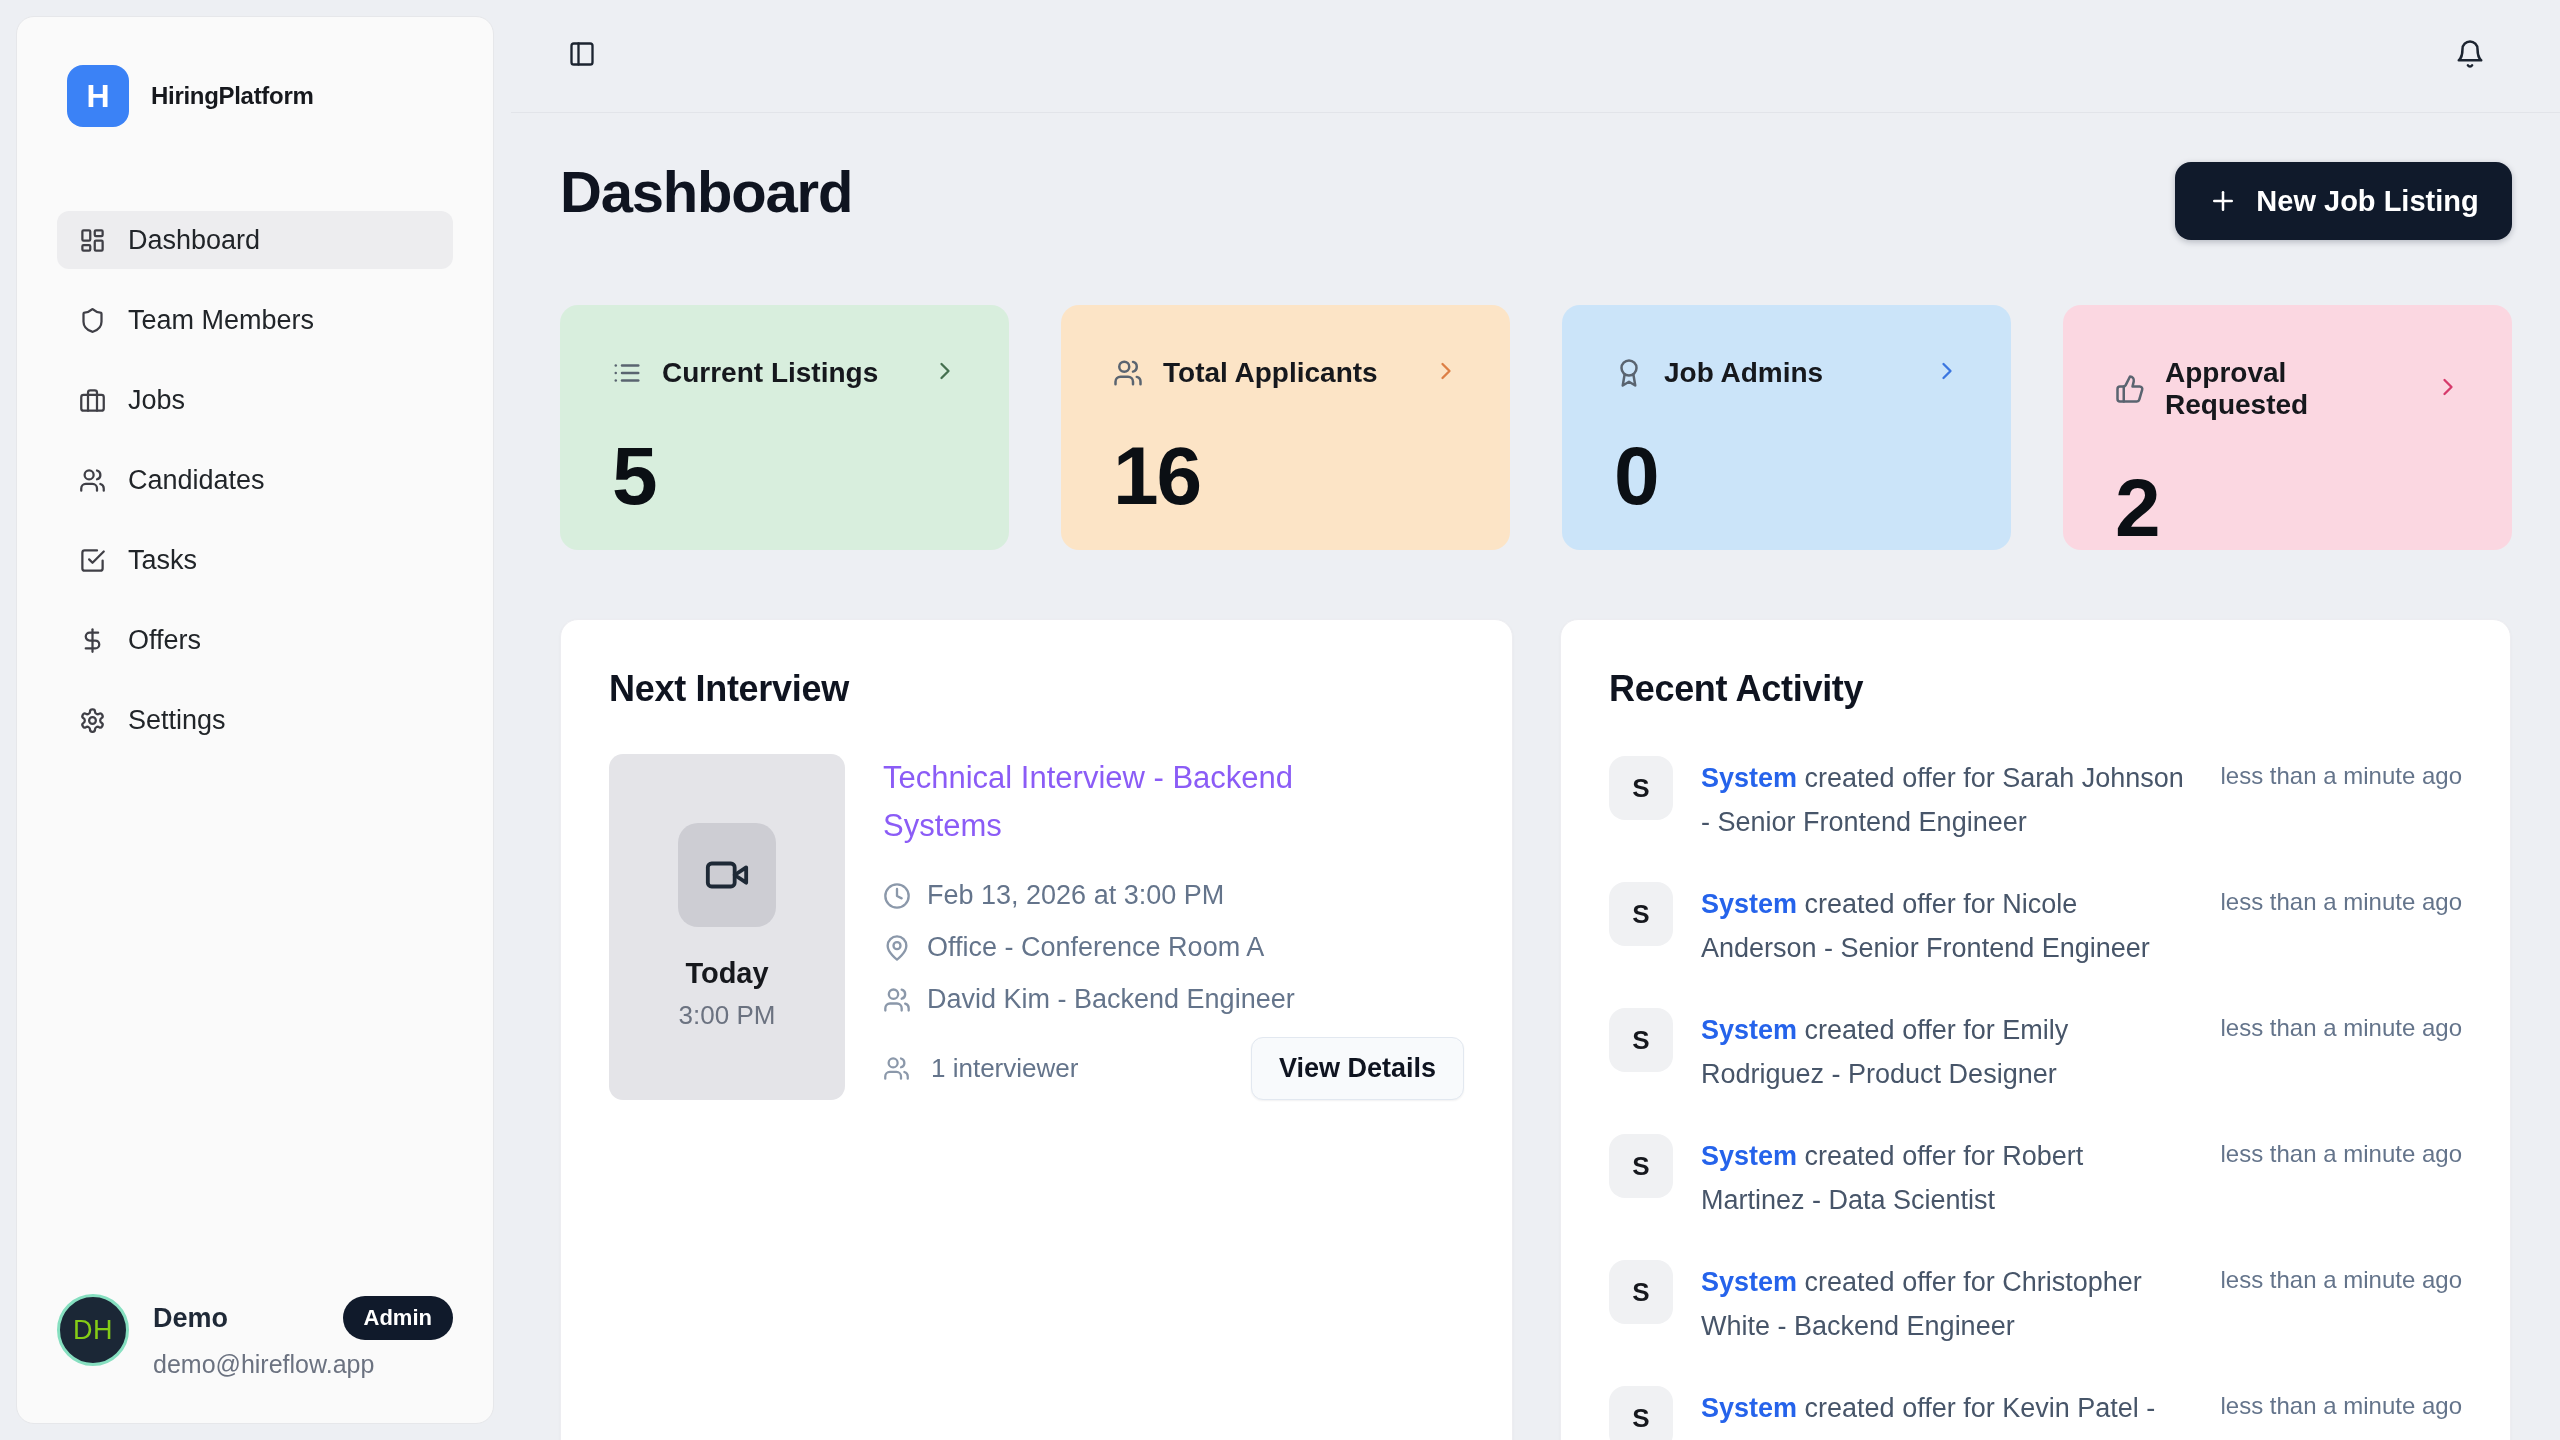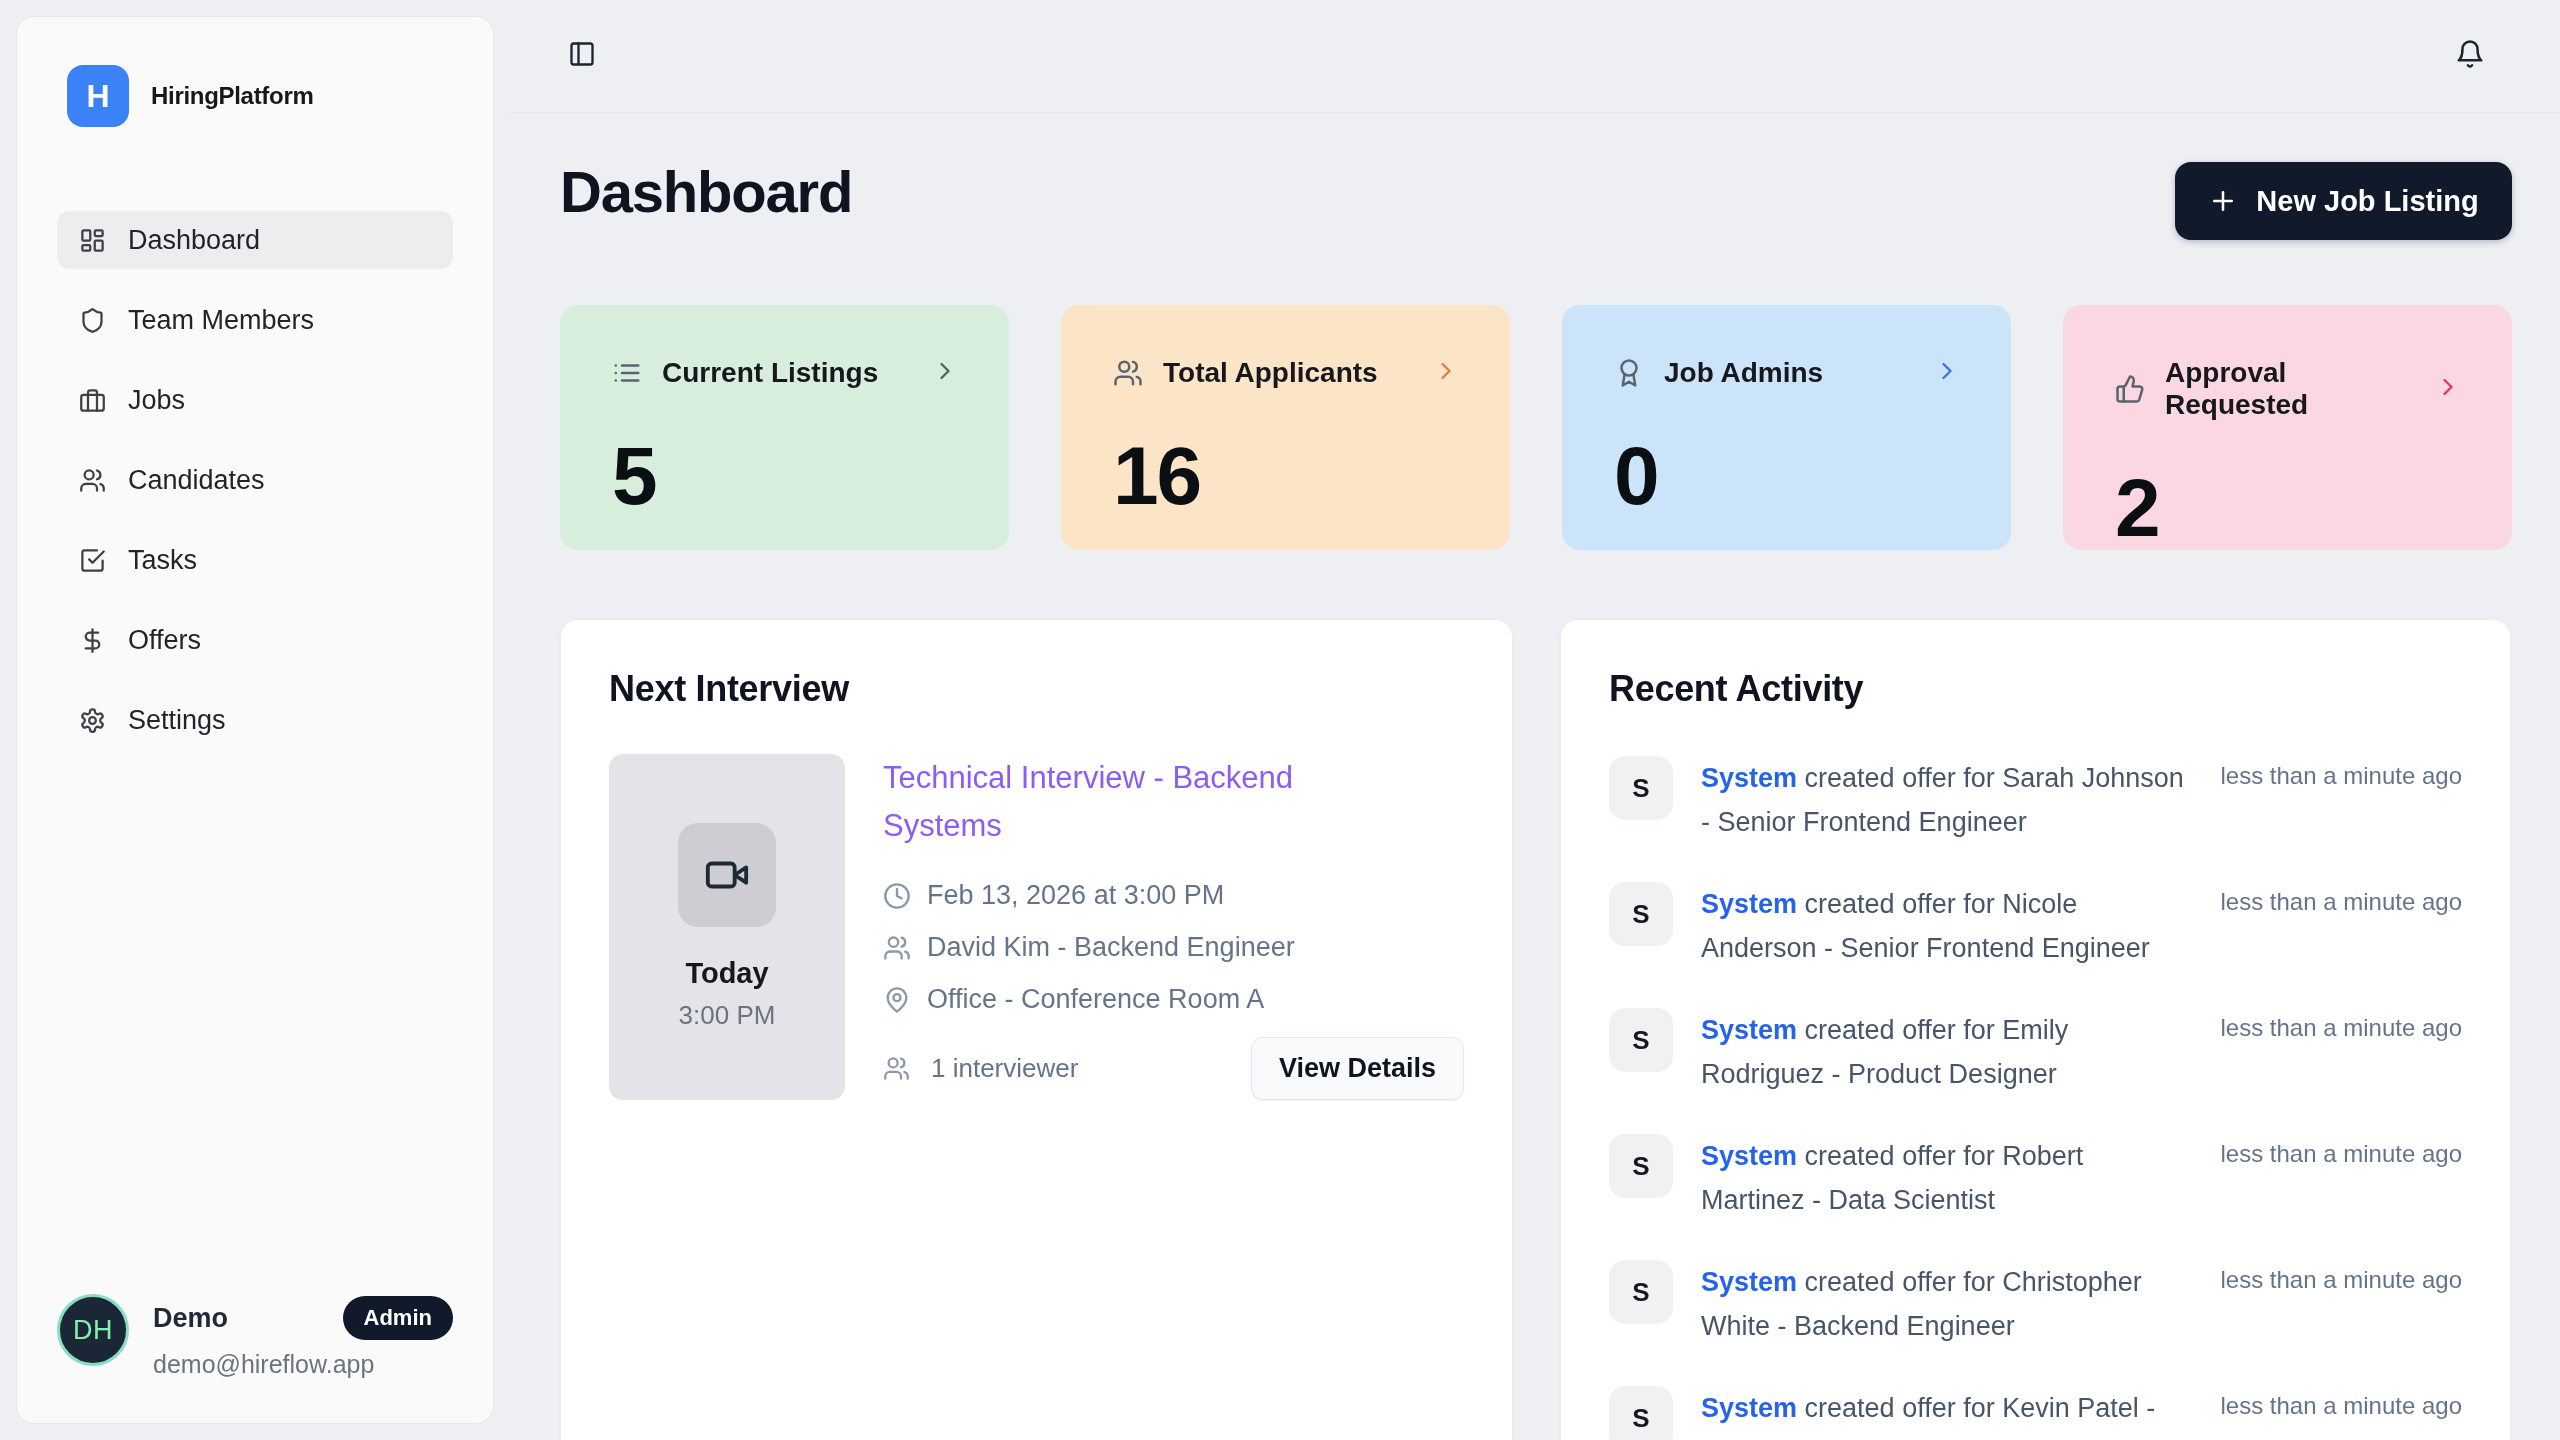--- a/index.html
+++ b/index.html
@@ -37,21 +37,21 @@
   .nav-item.active { background:#ededef; }
 
   .side-user {
     position:absolute; left:40px; right:40px; bottom:44px;
     display:flex; align-items:flex-start; gap:24px;
   }
   .avatar {
     width:72px; height:72px; border-radius:50%; background:#1b2736;
     border:3px solid #86dfc0; flex:none;
     display:flex; align-items:center; justify-content:center;
-    color:#86efac; font-size:27px; font-weight:500; letter-spacing:0.5px;
+    color:#84cc16; font-size:27px; font-weight:500; letter-spacing:0.5px;
   }
   .side-user-info { flex:1; padding-top:2px; }
   .side-user-row { display:flex; align-items:center; }
   .side-user-name { font-size:27px; font-weight:700; color:#1f2937; }
   .role-badge {
     margin-left:auto; background:#101a2b; color:#fff;
     font-size:22px; font-weight:700; padding:9px 21px; border-radius:999px;
   }
   .side-user-email { margin-top:10px; font-size:25px; color:#6b7280; }
 
@@ -392,29 +392,29 @@
       <div class="ni-title">Technical Interview - Backend Systems</div>
       <div class="ni-meta">
         <div class="ni-meta-row">
           <svg class="ic">
               <use href="#i-clock"></use>
             </svg>
           <span>Feb 13, 2026 at 3:00 PM</span>
         </div>
         <div class="ni-meta-row">
           <svg class="ic">
+              <use href="#i-map-pin"></use>
+            </svg>
+          <span>Office - Conference Room A</span>
+        </div>
+        <div class="ni-meta-row">
+          <svg class="ic">
               <use href="#i-users"></use>
             </svg>
           <span>David Kim - Backend Engineer</span>
-        </div>
-        <div class="ni-meta-row">
-          <svg class="ic">
-              <use href="#i-map-pin"></use>
-            </svg>
-          <span>Office - Conference Room A</span>
         </div>
       </div>
       <div class="ni-footer">
         <div class="ni-interviewers">
           <svg class="ic">
               <use href="#i-users"></use>
             </svg>
           <span>1 interviewer</span>
         </div>
         <button class="view-details-btn">View Details</button>

